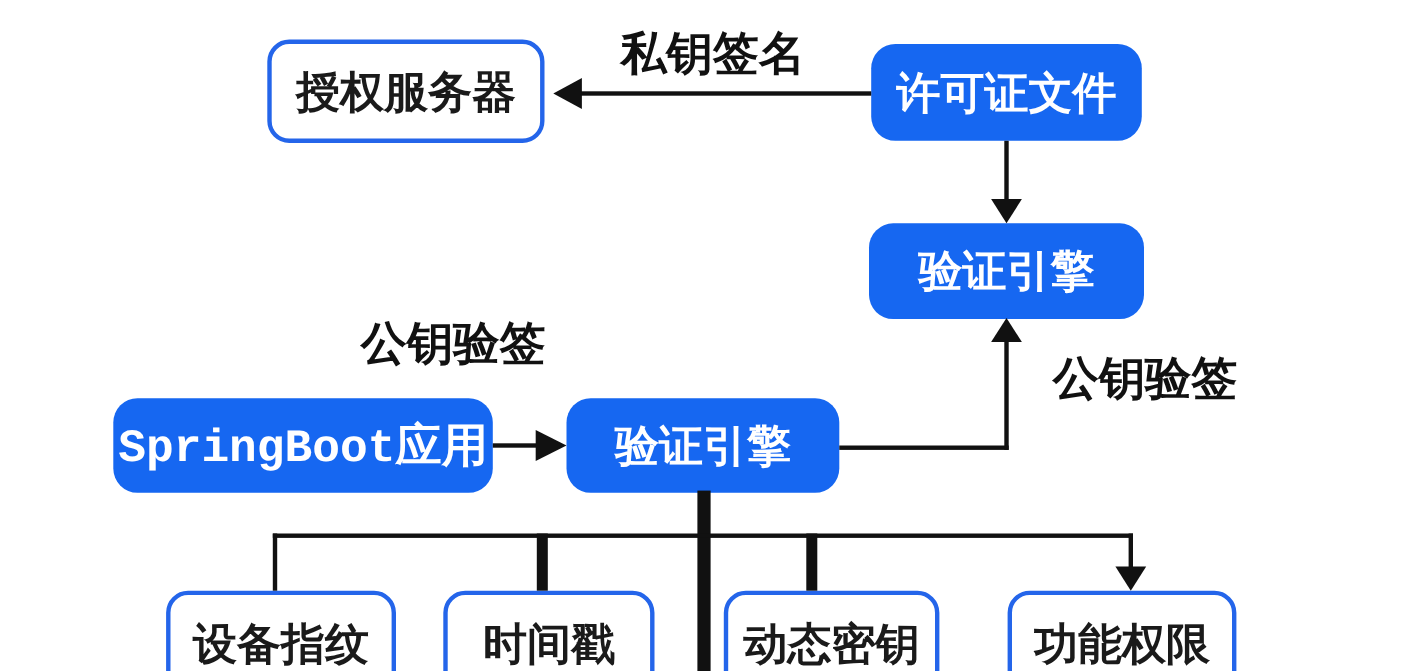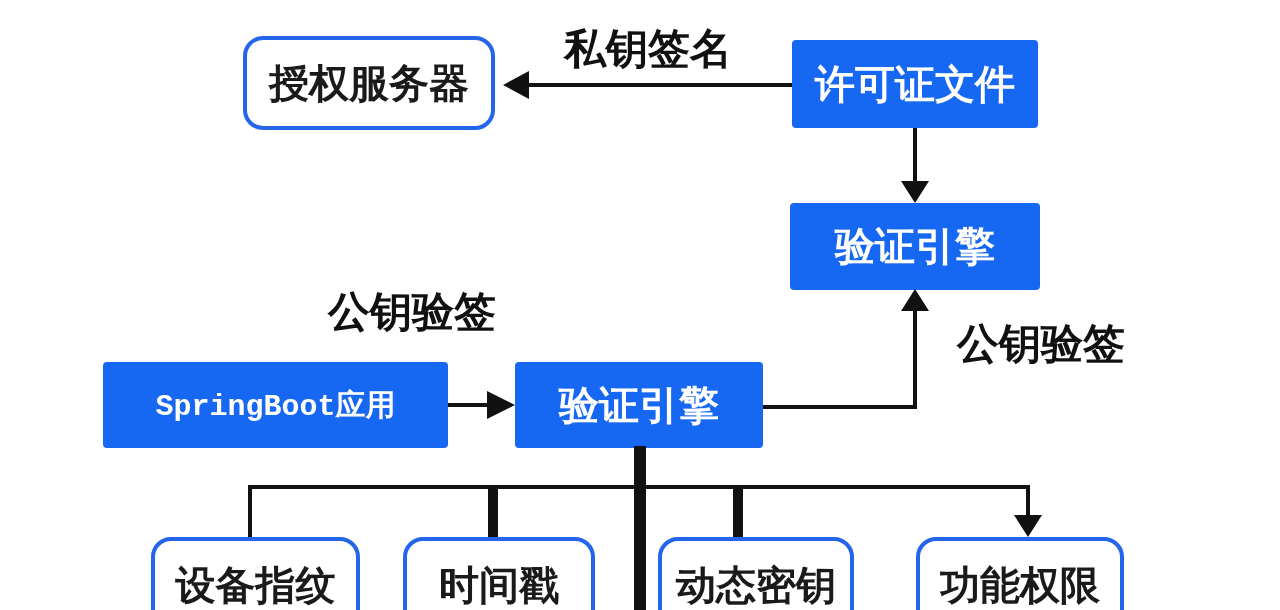--- a/index.html
+++ b/index.html
@@ -22,21 +22,21 @@
     position:absolute;
     display:flex;align-items:center;justify-content:center;
     font-weight:700;
     box-sizing:border-box;
     white-space:nowrap;
     font-family:Liberation Mono, monospace;
   }
   .node.blue{
     background:var(--blue-fill);
     color:var(--text-light);
-    border-radius:4px;
+    border-radius:22px;
   }
   .node.outline{
     background:#ffffff;
     border:4px solid var(--blue-border);
     color:var(--text-dark);
     border-radius:20px;
   }
   .edge{
     position:absolute;
     background:var(--line);
@@ -77,21 +77,21 @@
 <body>
 
 <div class="canvas">
 
   <div class="node outline" style="left:243px;top:36px;width:252px;height:94px;font-size:40px;">授权服务器</div>
 
   <div class="node blue" style="left:792px;top:40px;width:246px;height:88px;font-size:40px;">许可证文件</div>
 
   <div class="node blue" style="left:790px;top:203px;width:250px;height:87px;font-size:40px;">验证引擎</div>
 
-  <div class="node blue" style="left:103px;top:362px;width:345px;height:86px;font-size:30px;">SpringBoot应用</div>
+  <div class="node blue" style="left:103px;top:362px;width:345px;height:86px;font-size:42px;">SpringBoot应用</div>
 
   <div class="node blue" style="left:515px;top:362px;width:248px;height:86px;font-size:40px;">验证引擎</div>
 
   <div class="node outline" style="left:151px;top:537px;width:209px;height:96px;font-size:40px;">设备指纹</div>
 
   <div class="node outline" style="left:403px;top:537px;width:192px;height:96px;font-size:40px;">时间戳</div>
 
   <div class="node outline" style="left:658px;top:537px;width:196px;height:96px;font-size:40px;">动态密钥</div>
 
   <div class="node outline" style="left:916px;top:537px;width:208px;height:96px;font-size:40px;">功能权限</div>

